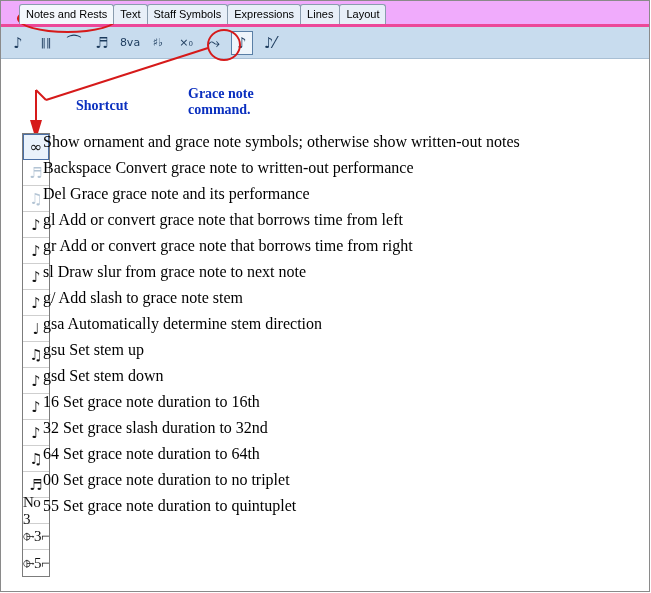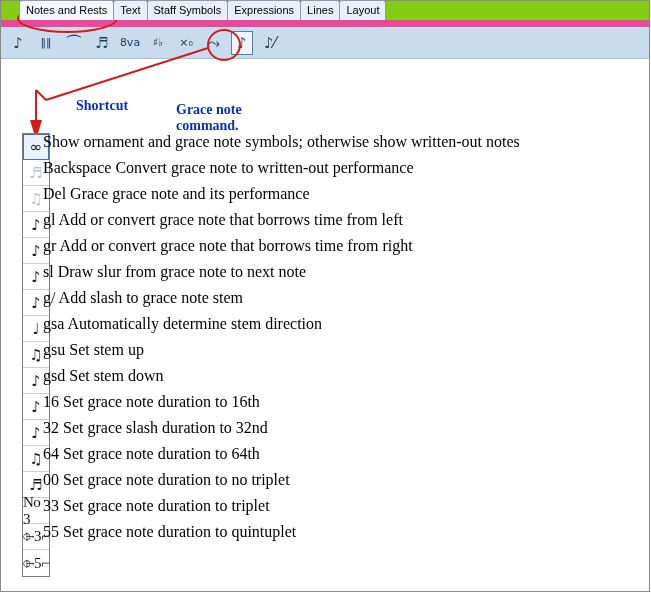--- a/index.html
+++ b/index.html
@@ -22,22 +22,22 @@
     box-sizing: border-box;
     pointer-events: none;
   }
 
   
   .tabstrip {
     position: absolute;
     left: 1px; top: 1px;
     width: 648px;
     height: 26px;
-    background: #84cc16;
-    border-bottom: 7px solid #ec4899;
+    background: #f0abfc;
+    border-bottom: 3px solid #ec4899;
     box-sizing: border-box;
     display: flex;
     align-items: flex-end;
     padding-left: 18px;
     gap: 0px;
   }
   .tab {
     font-family: "Liberation Sans", sans-serif;
     font-size: 11px;
     color: #000;
@@ -115,21 +115,21 @@
 
   
   .col-heading {
     position: absolute;
     font-family: "Liberation Serif", serif;
     font-weight: bold;
     font-size: 14px;
     color: #0a2fbf;
   }
   #heading-shortcut { left: 76px; top: 98px; }
-  #heading-command  { left: 176px; top: 86px; width: 120px; line-height: 16px; margin-top: 16px; }
+  #heading-command  { left: 188px; top: 86px; width: 120px; line-height: 16px; }
 
   
   .palette {
     position: absolute;
     left: 22px;
     top: 133px;
     width: 28px;
     border: 1px solid #7c7c7c;
     background: #ffffff;
     box-sizing: border-box;
@@ -288,21 +288,17 @@
   </div>
   <div class="rowwrap">
     <span class="shortcut" style="top:5px">64</span>
     <span class="command" style="top:5px">Set grace note duration to 64th</span>
   </div>
   <div class="rowwrap">
     <span class="shortcut" style="top:5px">00</span>
     <span class="command" style="top:5px">Set grace note duration to no triplet</span>
   </div>
   <div class="rowwrap">
-    <span class="shortcut" style="top:5px">33</span>
-    <span class="command" style="top:5px">Set grace note duration to triplet</span>
-  </div>
-  <div class="rowwrap">
     <span class="shortcut" style="top:5px">55</span>
     <span class="command" style="top:5px">Set grace note duration to quintuplet</span>
   </div>
 
 </div>
 
 </body></html>

